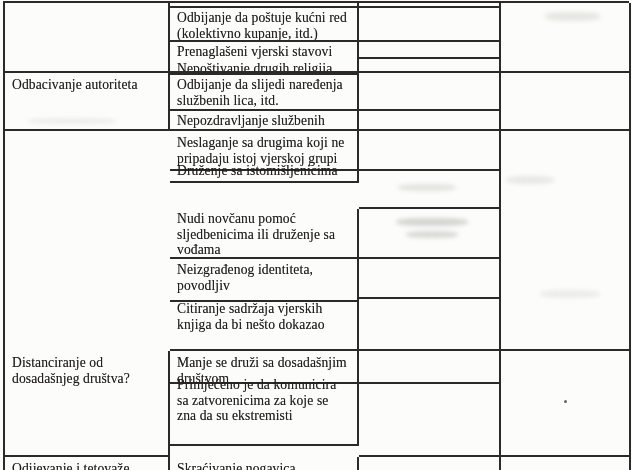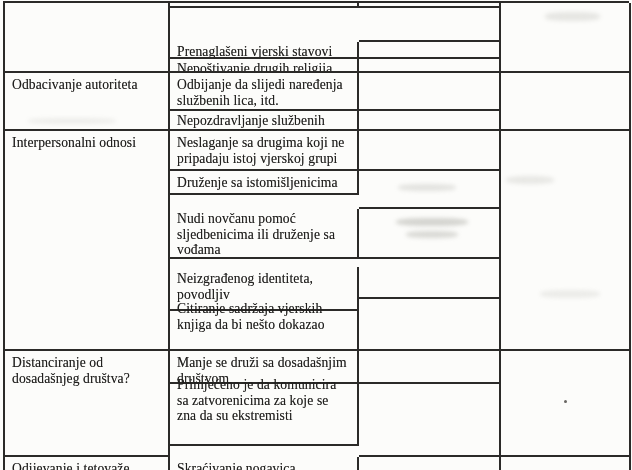--- a/index.html
+++ b/index.html
@@ -52,42 +52,42 @@
 </style>
 </head>
 <body>
 
 <div class="page">
   <div class="doc-table">
 
     <div class="cell c1" style="top:0;height:70px"></div>
     <div class="cell c2" style="top:0;height:5px;padding:0"></div>
     <div class="cell c3" style="top:0;height:5px;padding:0"></div>
+    <div class="cell c2" style="top:5px;height:34px">Odbijanje da poštuje kućni red (kolektivno kupanje, itd.)</div>
     <div class="cell c3" style="top:5px;height:34px"></div>
-    <div class="cell c2" style="top:39px;height:17px">Prenaglašeni vjerski stavovi</div>
+    <div class="cell c2" style="top:39px;height:33px">Prenaglašeni vjerski stavovi</div>
     <div class="cell c3" style="top:39px;height:17px"></div>
     <div class="cell c2" style="top:56px;height:14px">Nepoštivanje drugih religija</div>
     <div class="cell c3" style="top:56px;height:14px"></div>
     <div class="cell c4" style="top:0;height:70px"></div>
 
     <div class="cell c1 pad4" style="top:70px;height:58px">Odbacivanje autoriteta</div>
     <div class="cell c2 pad4" style="top:70px;height:38px">Odbijanje da slijedi naređenja službenih lica, itd.</div>
     <div class="cell c3" style="top:70px;height:38px"></div>
     <div class="cell c2" style="top:108px;height:20px">Nepozdravljanje službenih grupi</div>
     <div class="cell c3" style="top:108px;height:20px"></div>
     <div class="cell c4" style="top:70px;height:58px"></div>
 
-    <div class="cell c1 pad4" style="top:128px;height:220px">Interpersonalni odnosi</div>
     <div class="cell c2 pad4" style="top:128px;height:40px">Neslaganje sa drugima koji ne pripadaju istoj vjerskoj grupi</div>
     <div class="cell c3" style="top:128px;height:40px"></div>
-    <div class="cell c2 pad4" style="top:168px;height:24px">Druženje sa istomišljenicima</div>
+    <div class="cell c2 pad4" style="top:156px;height:24px">Druženje sa istomišljenicima</div>
     <div class="cell c3" style="top:168px;height:38px"></div>
     <div class="cell c2 pad8" style="top:206px;height:50px">Nudi novčanu pomoć sljedbenicima ili druženje sa vođama</div>
     <div class="cell c3" style="top:206px;height:50px"></div>
-    <div class="cell c2 pad4" style="top:264px;height:44px">Neizgrađenog identiteta, povodljiv</div>
+    <div class="cell c2 pad4" style="top:255px;height:44px">Neizgrađenog identiteta, povodljiv</div>
     <div class="cell c3" style="top:256px;height:40px"></div>
     <div class="cell c2 pad8" style="top:296px;height:52px">Citiranje sadržaja vjerskih knjiga da bi nešto dokazao</div>
     <div class="cell c3" style="top:296px;height:52px"></div>
     <div class="cell c4" style="top:128px;height:220px"></div>
 
     <div class="cell c1 pad4" style="top:348px;height:106px">Distanciranje od dosadašnjeg društva?</div>
     <div class="cell c2 pad4" style="top:348px;height:33px">Manje se druži sa dosadašnjim društvom</div>
     <div class="cell c3" style="top:348px;height:33px"></div>
     <div class="cell c2 pad4" style="top:370px;height:73px">Primjećeno je da komunicira sa zatvorenicima za koje se zna da su ekstremisti</div>
     <div class="cell c3" style="top:381px;height:73px"></div>

